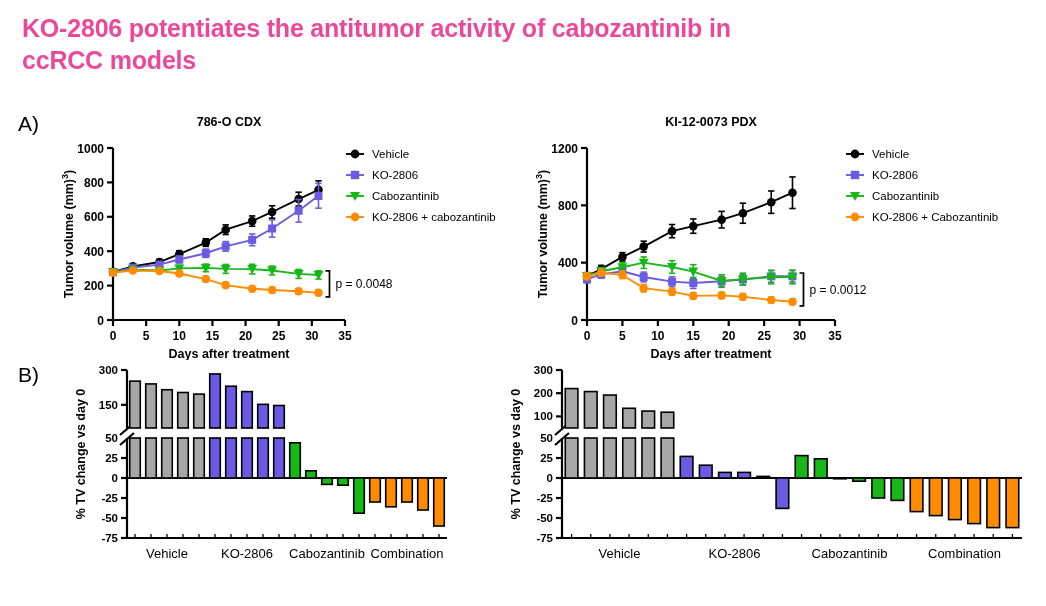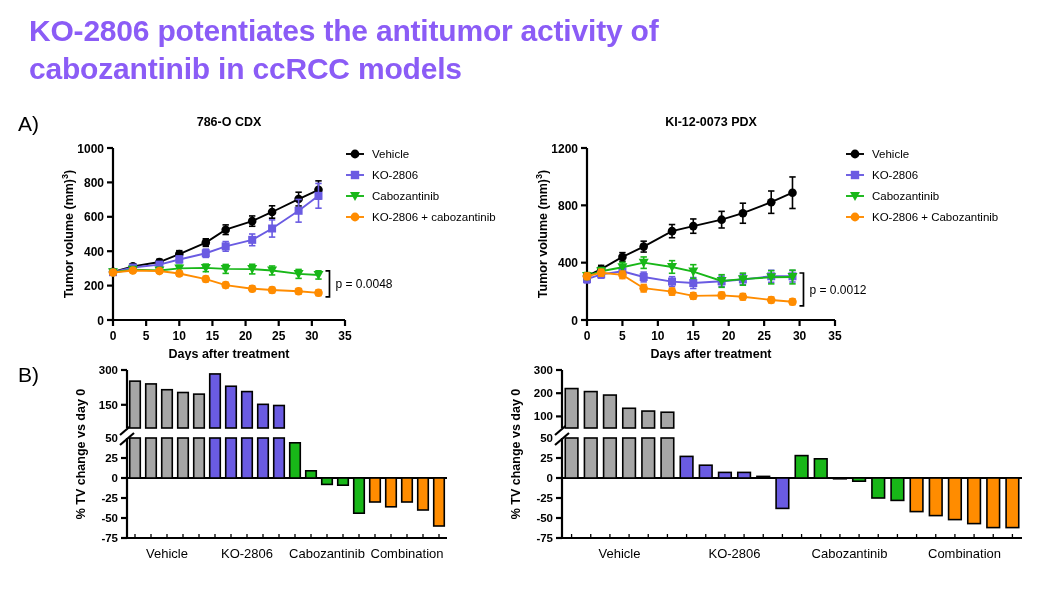--- a/index.html
+++ b/index.html
@@ -3,23 +3,23 @@
 <meta charset="utf-8">
 <style>
   html,body{margin:0;padding:0;}
   body{
     width:1046px;height:606px;background:#ffffff;
     font-family:"Liberation Sans", sans-serif;
     color:#000;overflow:hidden;position:relative;
   }
   .fig{position:absolute;inset:0;}
   #figure-title{
-    position:absolute;left:29px;top:12px;width:760px;
-    font-size:30px;font-weight:bold;line-height:1.28;
-    color:#8b5cf6;letter-spacing:-0.2px;
+    position:absolute;left:22px;top:12px;width:760px;
+    font-size:25px;font-weight:bold;line-height:1.28;
+    color:#ec4899;letter-spacing:-0.2px;
   }
   .panel-letter{position:absolute;font-size:21px;font-weight:400;color:#000;}
   #panel-a-letter{left:18px;top:112px;}
   #panel-b-letter{left:18px;top:363px;}
   svg{display:block;position:absolute;}
   .tick-label{font-size:12px;font-weight:bold;fill:#000;font-family:"Liberation Sans",sans-serif;}
   .tick-label-sm{font-size:11.5px;font-weight:bold;fill:#000;font-family:"Liberation Sans",sans-serif;}
   .axis-title{font-size:12.5px;font-weight:bold;fill:#000;font-family:"Liberation Sans",sans-serif;}
   .legend-text{font-size:11.5px;fill:#000;font-family:"Liberation Sans",sans-serif;}
   .pval-text{font-size:12px;fill:#000;font-family:"Liberation Sans",sans-serif;}

